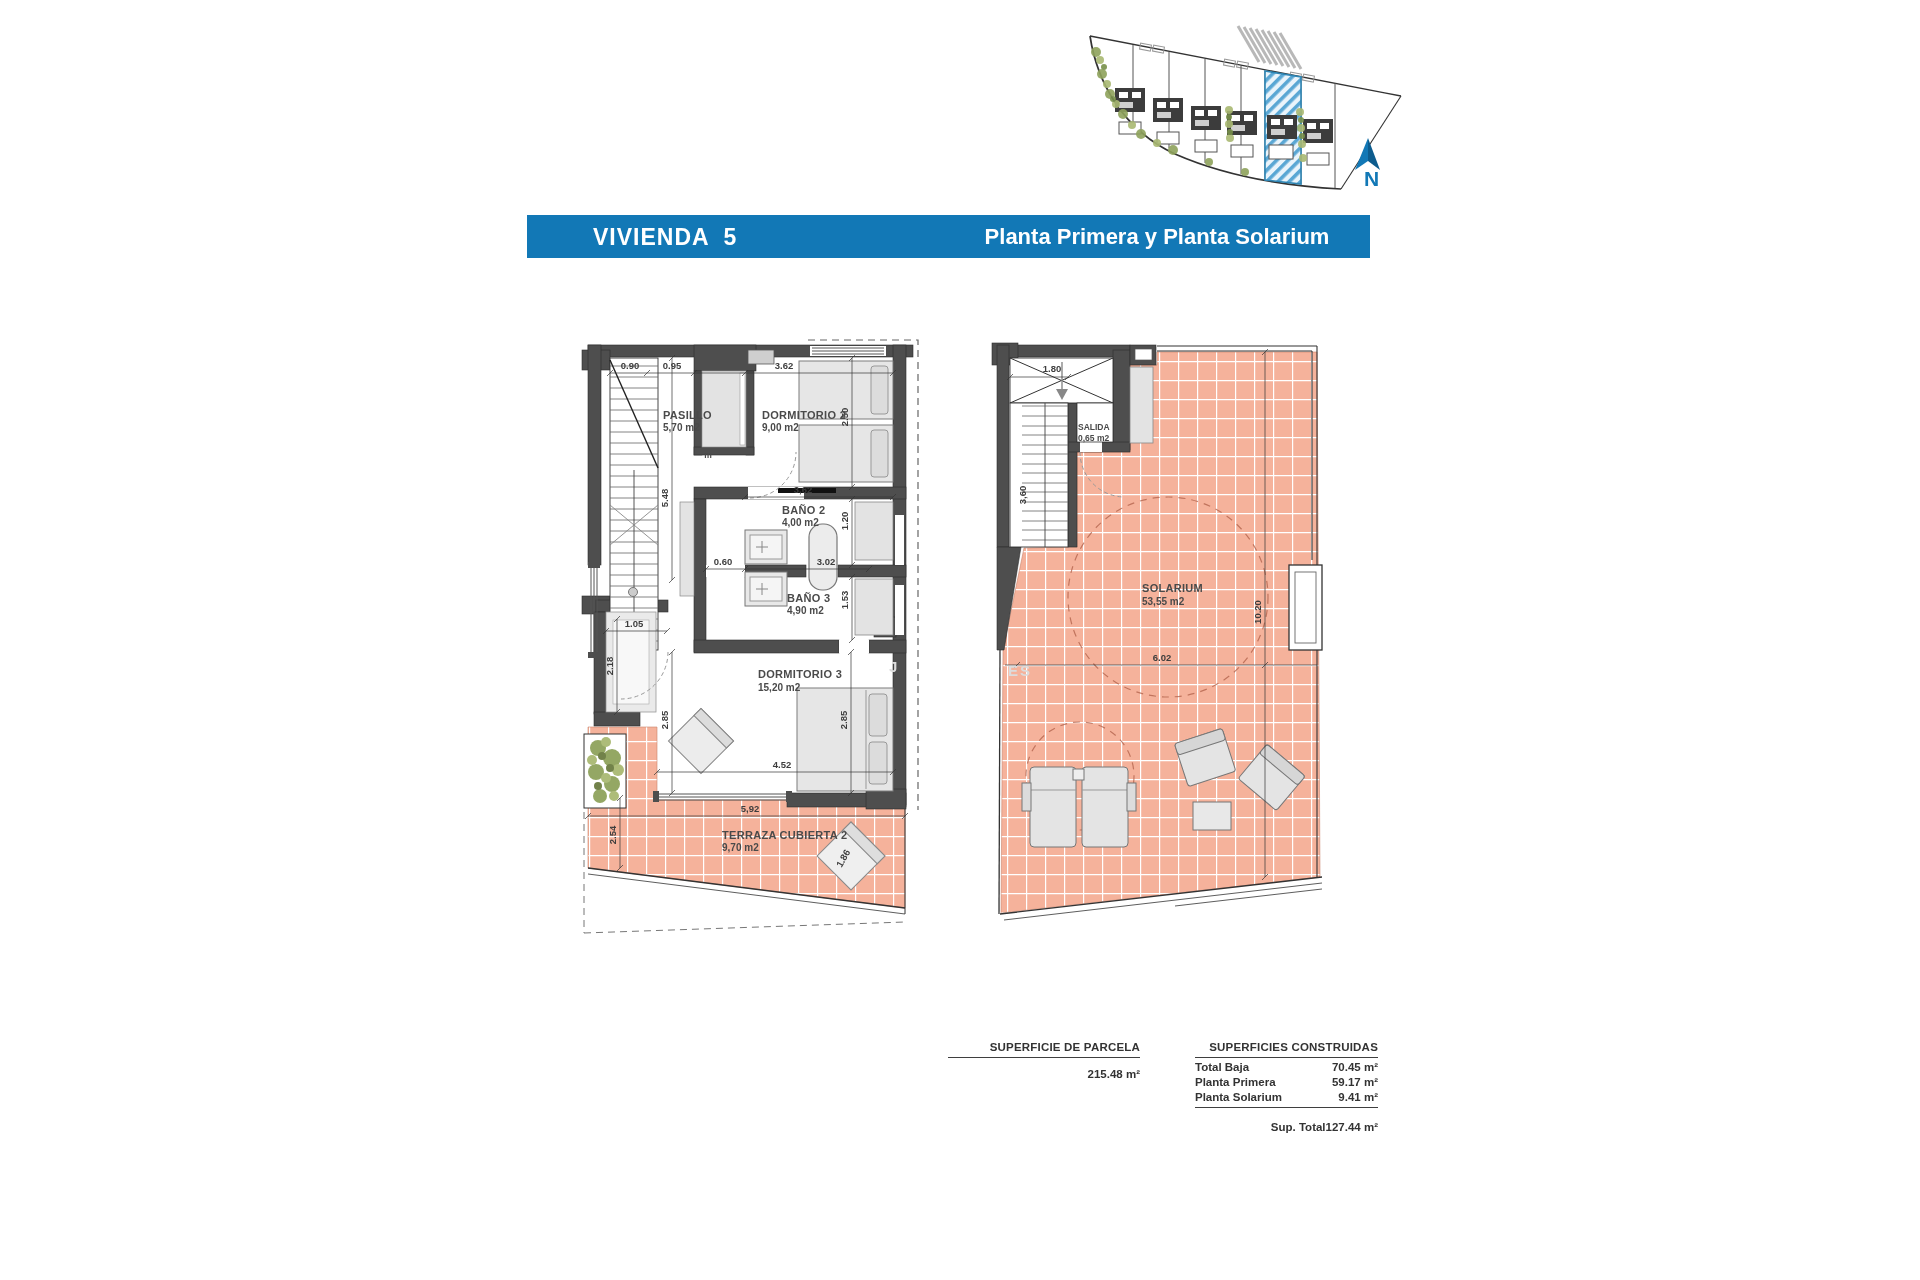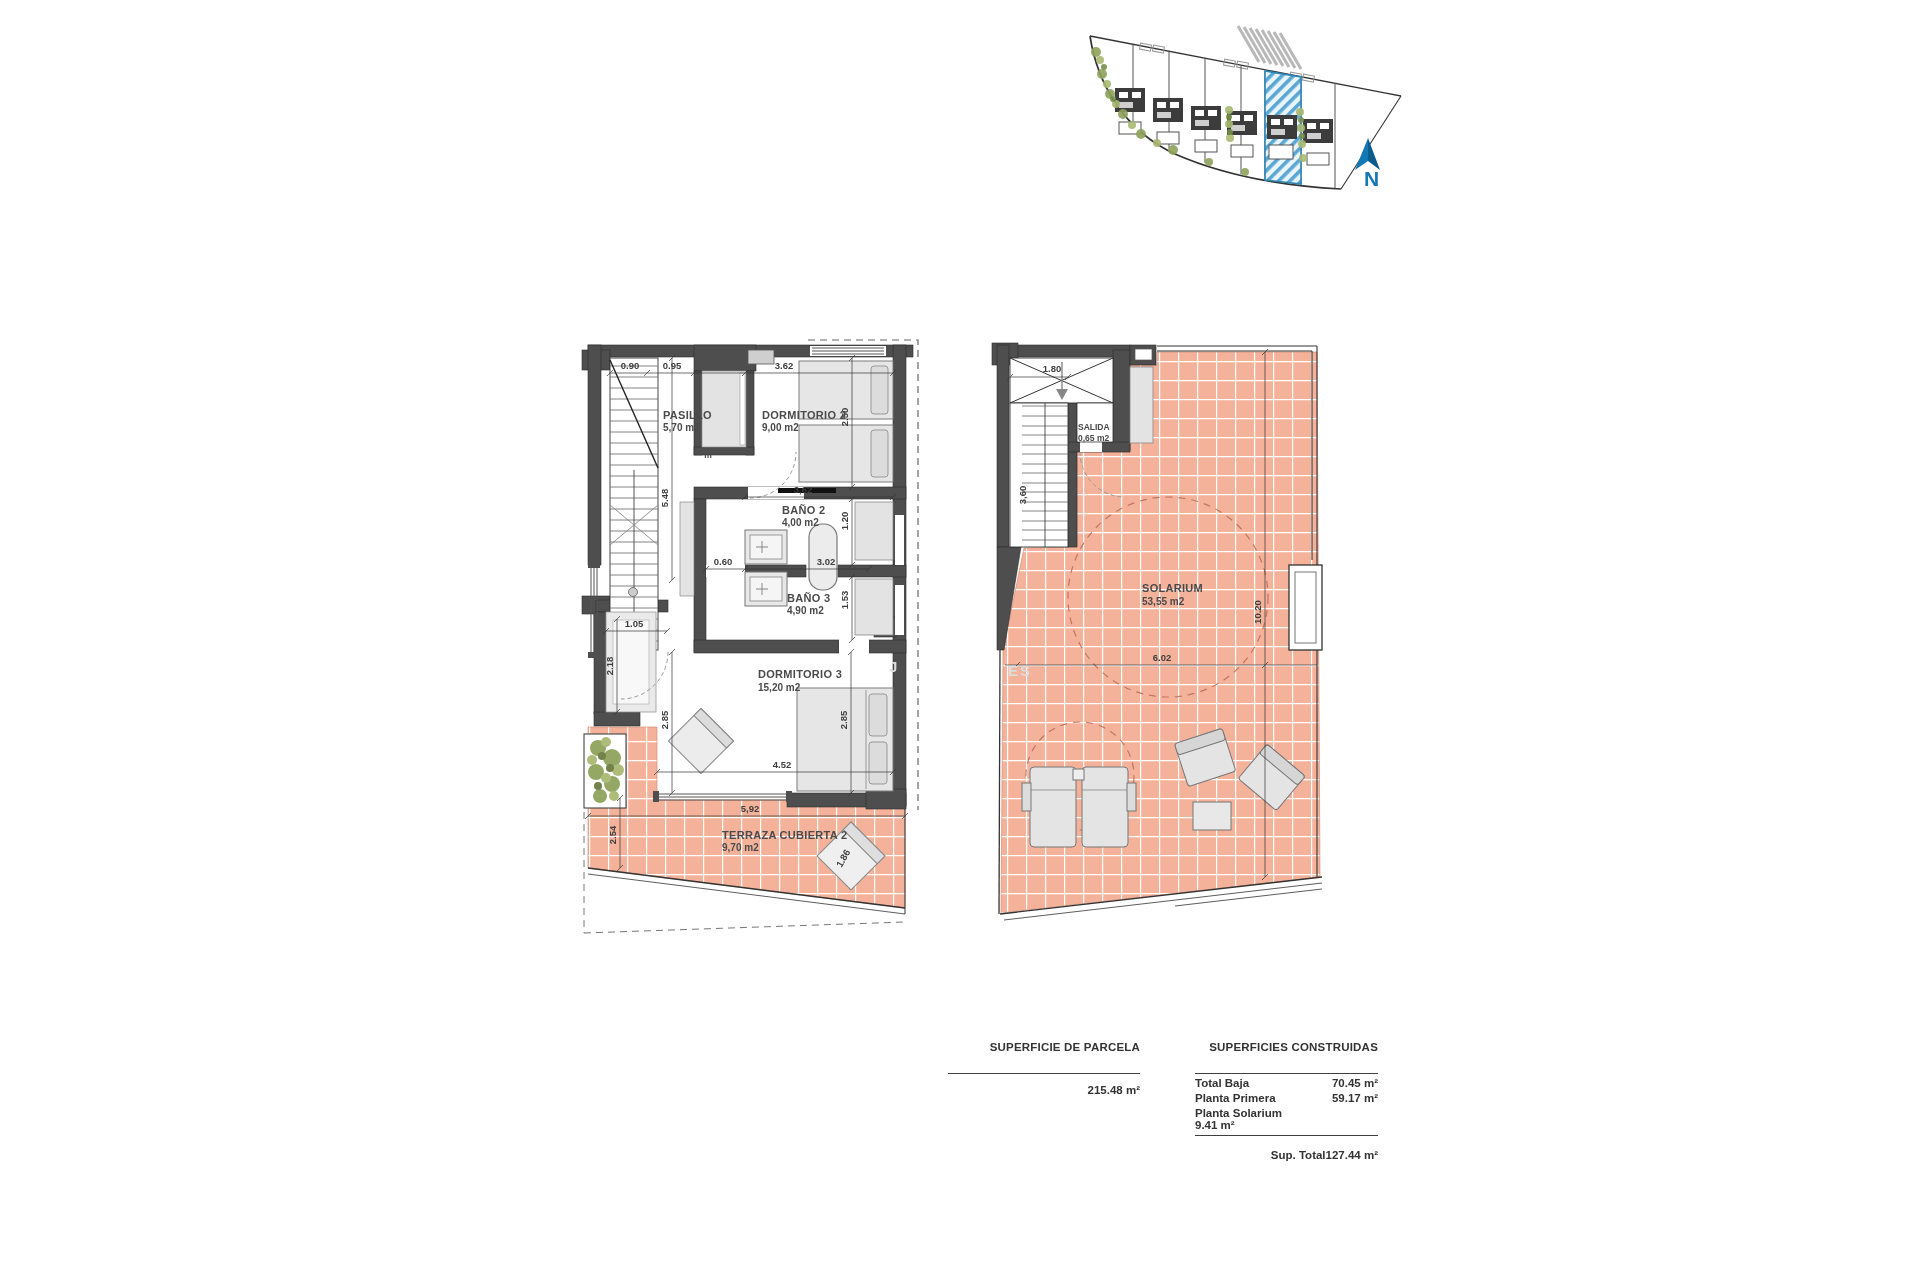--- a/index.html
+++ b/index.html
@@ -8,24 +8,24 @@
   .title-bar{position:absolute;left:527px;top:215px;width:843px;height:43px;background:#1278b6;}
   .title-bar .tleft{position:absolute;left:66px;top:50%;transform:translateY(-50%);
         color:#fff;font-weight:700;font-size:23px;letter-spacing:1px;white-space:pre;}
   .title-bar .tright{position:absolute;left:420px;width:420px;top:50%;transform:translateY(-50%);
         color:#fff;font-weight:700;font-size:22px;text-align:center;white-space:nowrap;}
   .siteplan{position:absolute;left:1083px;top:12px;}
   .plans{position:absolute;left:560px;top:330px;}
   .summary{position:absolute;color:#333;font-size:11.5px;font-weight:700;}
   .parcel{left:948px;top:1041px;width:192px;}
   .built{left:1195px;top:1041px;width:183px;}
-  .s-hdr{text-align:right;padding-bottom:20px;border-bottom:1.6px solid #3f3f3f;letter-spacing:.2px;}
+  .s-hdr{text-align:right;padding-bottom:4px;border-bottom:1.6px solid #3f3f3f;letter-spacing:.2px;}
   .s-val{text-align:right;margin-top:10px;}
   .s-row{display:flex;justify-content:space-between;margin-top:3px;}
-  .s-row.last{padding-bottom:4px;border-bottom:1.6px solid #3f3f3f;flex-direction:column;}
+  .s-row.last{padding-bottom:4px;border-bottom:1.6px solid #3f3f3f;}
   .s-total{display:flex;justify-content:flex-end;margin-top:13px;}
   
   text{font-family:"Liberation Sans",sans-serif;}
   .dim{font-size:9.5px;font-weight:700;fill:#3d3d3d;}
   .room{font-size:11px;font-weight:700;fill:#4a4a4a;letter-spacing:.3px;}
   .area{font-size:10px;font-weight:700;fill:#4a4a4a;}
   .small{font-size:8.5px;font-weight:700;fill:#4a4a4a;}
   .wm{font-size:15px;font-weight:700;fill:#dcdcdc;letter-spacing:2px;}
 </style>
 </head>
@@ -159,20 +159,24 @@
         </g>
     </g>
 
     <g>
       <polygon points="285,126 272,158 285,149" fill="#1278b6"></polygon>
       <polygon points="285,126 297,158 285,149" fill="#0d5c8e"></polygon>
       <text x="281" y="174" font-size="21" font-weight="700" fill="#1278b6">N</text>
     </g>
   </svg>
 
+  <div class="title-bar">
+    <span class="tleft">VIVIENDA  5</span>
+    <span class="tright">Planta Primera y Planta Solarium</span>
+  </div>
 
   <svg class="plans" width="790" height="615" viewBox="560 330 790 615">
     <defs>
       <pattern id="tile" width="19" height="19" patternUnits="userSpaceOnUse">
         <rect width="19" height="19" fill="#f5b29b"></rect>
         <path d="M0,0H19M0,0V19" stroke="#fff" stroke-width="2.4"></path>
       </pattern>
     </defs>
 
     <g>

